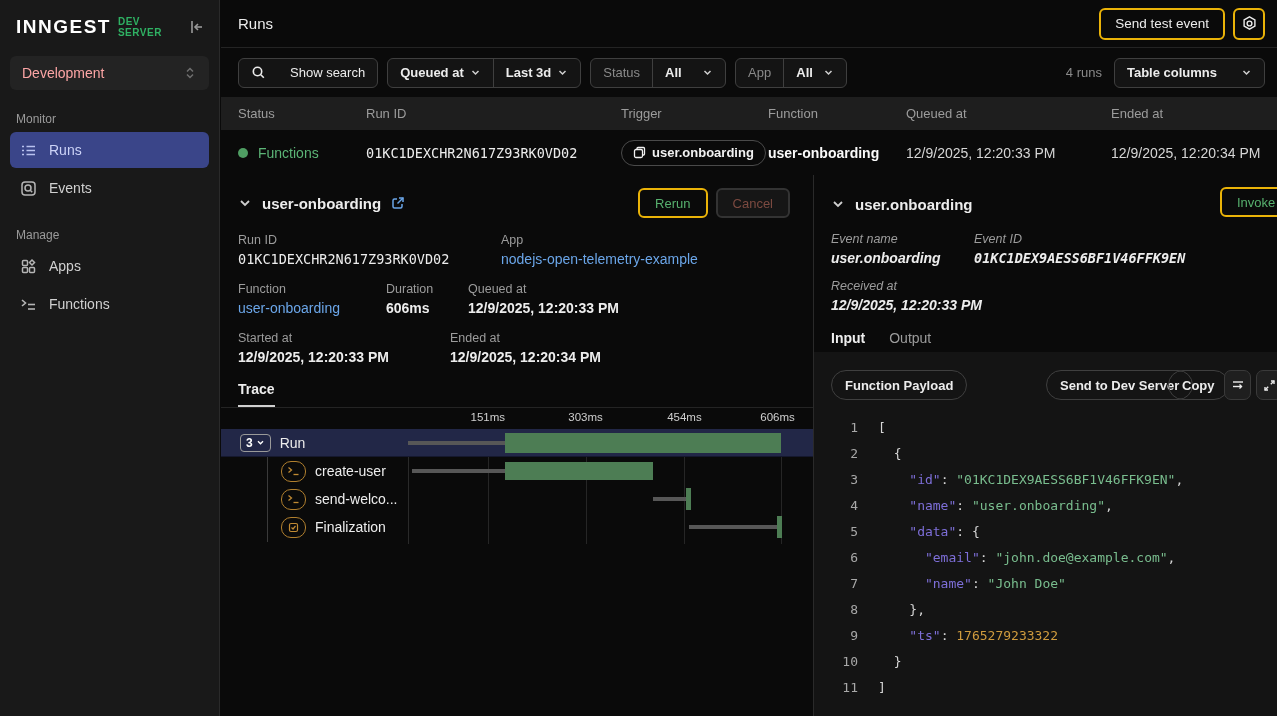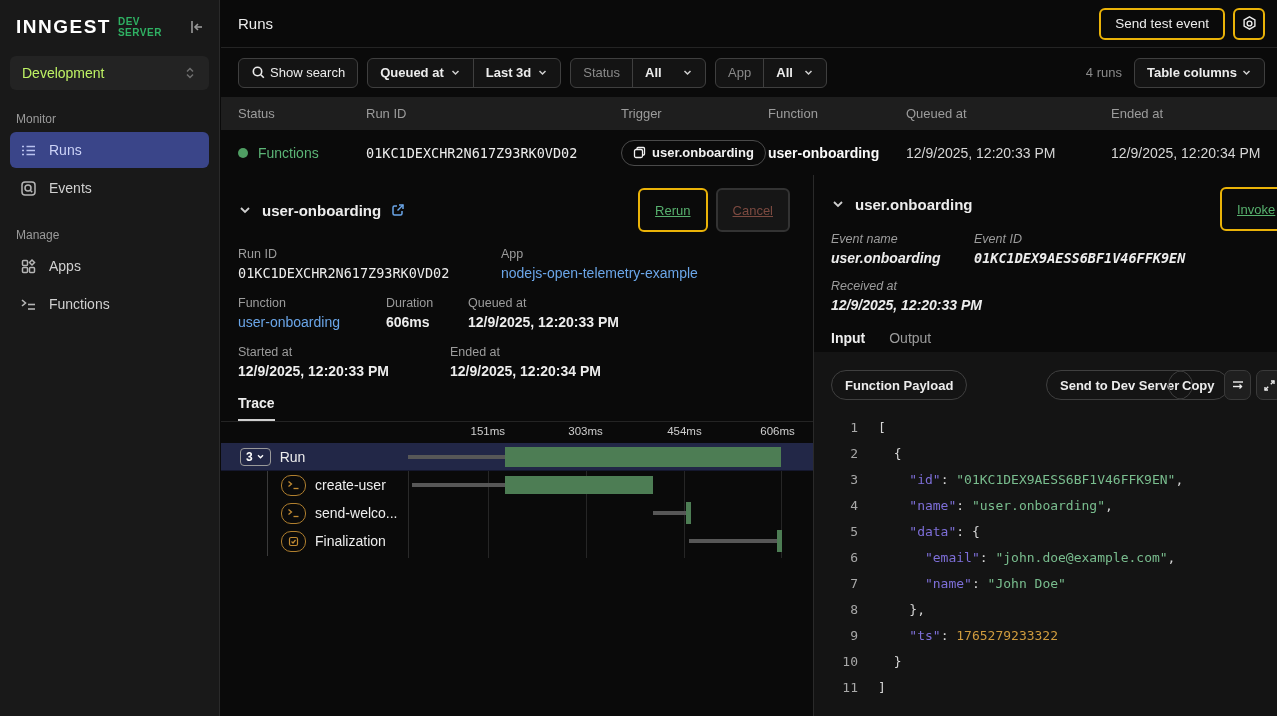--- a/index.html
+++ b/index.html
@@ -10,39 +10,39 @@
     font-family:"Liberation Sans", sans-serif; font-size:14px;
   }
   .mono { font-family:"DejaVu Sans Mono", monospace; }
 
   
   .sidebar { position:absolute; left:0; top:0; width:220px; height:716px; background:#191919; border-right:1px solid #2a2a2a; }
   .logo-row { display:flex; align-items:center; padding:16px 14px 0 16px; }
   .logo-text { font-size:19px; font-weight:bold; letter-spacing:1.5px; color:#fff; }
   .logo-badge { margin-left:7px; font-size:10px; font-weight:bold; letter-spacing:.5px; color:#2fb163; }
   .collapse-btn { margin-left:auto; color:#9a9a9a; display:flex; cursor:pointer; }
-  .env-select { margin:18px 10px 0 10px; height:34px; background:#232323; border-radius:6px; display:flex; align-items:center; padding:0 12px; color:#bef264; cursor:default; }
+  .env-select { margin:18px 10px 0 10px; height:34px; background:#232323; border-radius:6px; display:flex; align-items:center; padding:0 12px; color:#fca5a5; cursor:default; }
   .env-select .updown { margin-left:auto; color:#6f6f6f; display:flex; }
   .nav-label { margin:22px 0 6px 16px; font-size:12px; color:#9a9a9a; }
   .nav-item { display:flex; align-items:center; gap:12px; height:36px; margin:2px 10px; padding:0 10px; border-radius:6px; color:#d0d0d0; cursor:pointer; }
   .nav-item svg { flex:none; }
   .nav-item.active { background:#3a4589; color:#ccd3f7; }
   .nav-item.active svg { color:#b9c2f0; }
   .nav-item svg { color:#b5b5b5; }
 
   
   .main { position:absolute; left:221px; top:0; right:0; height:716px; }
   .topbar { height:48px; border-bottom:1px solid #242424; display:flex; align-items:center; padding:0 12px 0 17px; }
   .topbar-title { font-size:15px; color:#ececec; }
   .topbar-right { margin-left:auto; display:flex; align-items:center; gap:8px; }
   .btn { display:inline-flex; align-items:center; justify-content:center; gap:6px; height:32px; padding:0 14px; background:transparent; border:2px solid #eab308; border-radius:6px; color:#ececec; font-size:13.5px; font-family:inherit; cursor:pointer; white-space:nowrap; }
   .icon-btn { width:32px; padding:0; }
 
   .filterbar { height:49px; display:flex; align-items:center; gap:9px; padding:0 12px 0 17px; }
-  .chip { height:30px; border:1px solid #3f3f3f; border-radius:6px; display:inline-flex; align-items:center; padding:0 12px; gap:4px; font-size:13px; color:#ececec; cursor:pointer; background:#141414; }
+  .chip { height:30px; border:1px solid #3f3f3f; border-radius:6px; display:inline-flex; align-items:center; padding:0 12px; gap:24px; font-size:13px; color:#ececec; cursor:pointer; background:#141414; }
   .chip-group { height:30px; border:1px solid #3f3f3f; border-radius:6px; display:inline-flex; align-items:stretch; background:#141414; overflow:hidden; }
   .chip-seg { display:flex; align-items:center; gap:6px; padding:0 12px; font-size:13px; font-weight:bold; color:#ececec; cursor:pointer; }
   .chip-seg.muted { font-weight:normal; color:#8a8a8a; cursor:default; }
   .chip-sep { width:1px; background:#3f3f3f; }
   .filter-right { margin-left:auto; display:flex; align-items:center; gap:12px; }
   .runs-count { font-size:13px; color:#8a8a8a; }
 
   
   .thead { height:33px; background:#1e1e1e; display:flex; align-items:center; font-size:13px; color:#9c9c9c; }
   .trow { height:45px; display:flex; align-items:center; font-size:14px; }
@@ -55,21 +55,21 @@
   .fn-name { font-weight:bold; color:#fafafa; }
   .date { color:#d6d6d6; }
 
   
   .panels { position:absolute; top:175px; left:0; right:0; bottom:0; display:flex; }
   .left-panel { width:593px; flex:none; border-right:1px solid #2a2a2a; position:relative; background:#0a0a0a; }
   .lp-head { display:flex; align-items:center; padding:13px 23px 0 17px; gap:10px; }
   .panel-title { font-size:15px; font-weight:bold; color:#ededed; }
   .ext-link { color:#6ba6e9; display:flex; cursor:pointer; }
   .lp-actions { margin-left:auto; display:flex; gap:8px; }
-  .btn-sm { height:44px; padding:4px 15px; font-size:13px;text-decoration:underline; }
+  .btn-sm { height:30px; padding:4px 15px; font-size:13px; }
   .rerun { color:#57b06e; }
   .cancel { color:#7c4a40; border-color:#333; background:#161616; cursor:default; }
   .invoke { color:#57b06e; }
 
   .fields { padding:0 17px; }
   .frow { display:flex; margin-top:15px; }
   .fld { flex:none; }
   .flabel { font-size:12.5px; color:#9c9c9c; margin-bottom:4px; }
   .fval { font-size:14px; color:#ededed; font-weight:bold; }
   .fval.mono { font-weight:normal; font-size:13.5px; }

